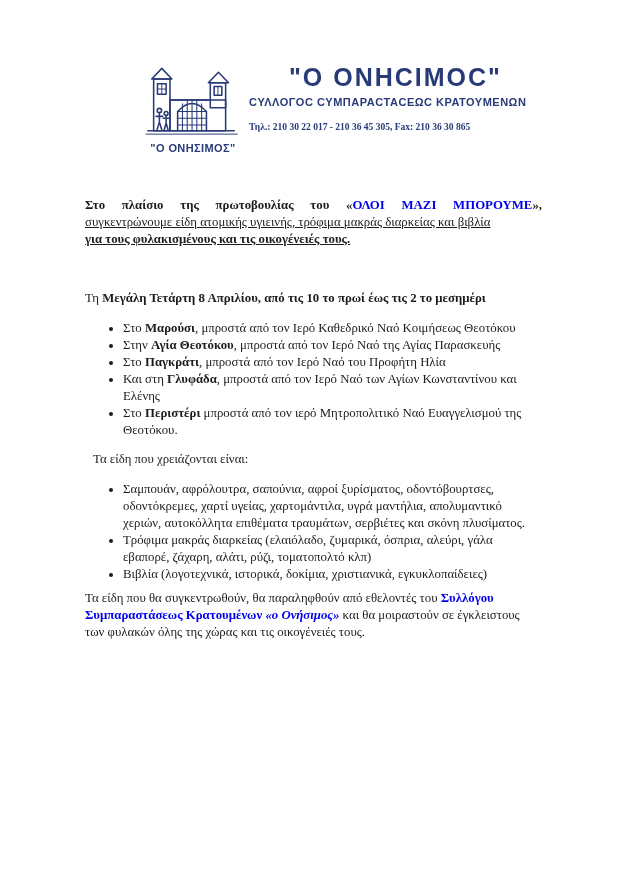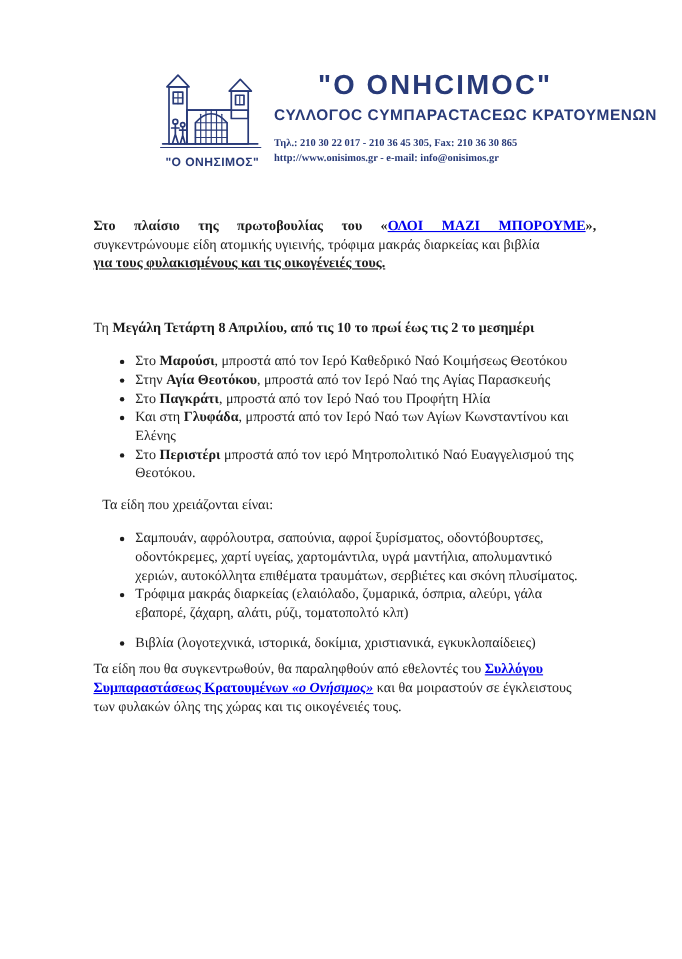--- a/index.html
+++ b/index.html
@@ -14,42 +14,42 @@
   .logo-caption{
     margin-top:3px;font-family:"Liberation Sans", sans-serif;
     font-size:11px;font-weight:bold;color:#283a78;letter-spacing:.4px;white-space:nowrap;
   }
   .title-block{margin-left:6px;flex:1;min-width:0;}
   .org-title{
     text-align:center;font-family:"Liberation Sans", sans-serif;
     font-size:25px;font-weight:bold;color:#283a78;letter-spacing:2px;white-space:nowrap;
   }
   .org-subtitle{
-    text-align:center;margin-top:4px;font-family:"Liberation Sans", sans-serif;
-    font-size:14px;font-weight:bold;color:#283a78;letter-spacing:.5px;white-space:nowrap;
+    text-align:left;margin-top:4px;font-family:"Liberation Sans", sans-serif;
+    font-size:11px;font-weight:bold;color:#283a78;letter-spacing:.5px;white-space:nowrap;
   }
   .contact{
     margin-top:13px;font-size:9.5px;font-weight:bold;color:#283a78;
     line-height:12.5px;white-space:nowrap;
   }
   
   .content{position:absolute;left:85px;width:457px;top:197px;font-size:12.8px;line-height:17px;}
   .intro .l1{text-align:justify;text-align-last:justify;font-weight:bold;}
-  .intro .l2{}
+  .intro .l2{text-decoration:underline;}
   .intro .l3{font-weight:bold;text-decoration:underline;}
-  a.doclink{color:#0000EE;font-weight:bold;text-decoration:underline;cursor:pointer;}
+  a.doclink{color:#0000EE;font-weight:bold;cursor:pointer;}
   .date-line{margin-top:42px;}
   .date-line .b{font-weight:bold;}
   ul{margin:0;padding:0 0 0 38px;list-style:disc;}
   li{margin:0;padding:0;}
   .locations{margin-top:13px;}
   .loc-name{font-weight:bold;}
   .needs-heading{margin-top:12px;margin-left:8px;}
   .needs{margin-top:13px;}
-  .needs li.gap-above{margin-top:10px;}
+  .needs li.gap-above{}
   .closing{margin-top:7px;text-align:left;}
   .it{font-style:italic;margin-top:31px;}
 </style>
 </head>
 <body>
 
 <div class="page">
 
   <div class="letterhead">
     <div class="logo-block">
@@ -87,21 +87,20 @@
         <line x1="3" y1="70" x2="93" y2="70"></line>
         <line x1="1" y1="73.5" x2="96" y2="73.5" stroke-width="1"></line>
       </svg>
       <div class="logo-caption">"Ο ΟΝΗΣΙΜΟΣ"</div>
     </div>
     <div class="title-block">
       <div class="org-title">"Ο ΟΝΗCΙΜΟC"</div>
       <div class="org-subtitle">CΥΛΛΟΓΟC CΥΜΠΑΡΑCΤΑCΕΩC ΚΡΑΤΟΥΜΕΝΩΝ</div>
       <div class="contact">
         <div>Τηλ.: 210 30 22 017 - 210 36 45 305, Fax: 210 36 30 865</div>
-        <div>http://www.onisimos.gr - e-mail: info@onisimos.gr</div>
       </div>
     </div>
   </div>
 
   <div class="content">
 
     <div class="intro">
       <div class="l1"><span>Στο πλαίσιο της πρωτοβουλίας του «</span><a class="doclink">ΟΛΟΙ ΜΑΖΙ ΜΠΟΡΟΥΜΕ</a><span>»,</span></div>
       <div class="l2">συγκεντρώνουμε είδη ατομικής υγιεινής, τρόφιμα μακράς διαρκείας και βιβλία</div>
       <div class="l3">για τους φυλακισμένους και τις οικογένειές τους.</div>

